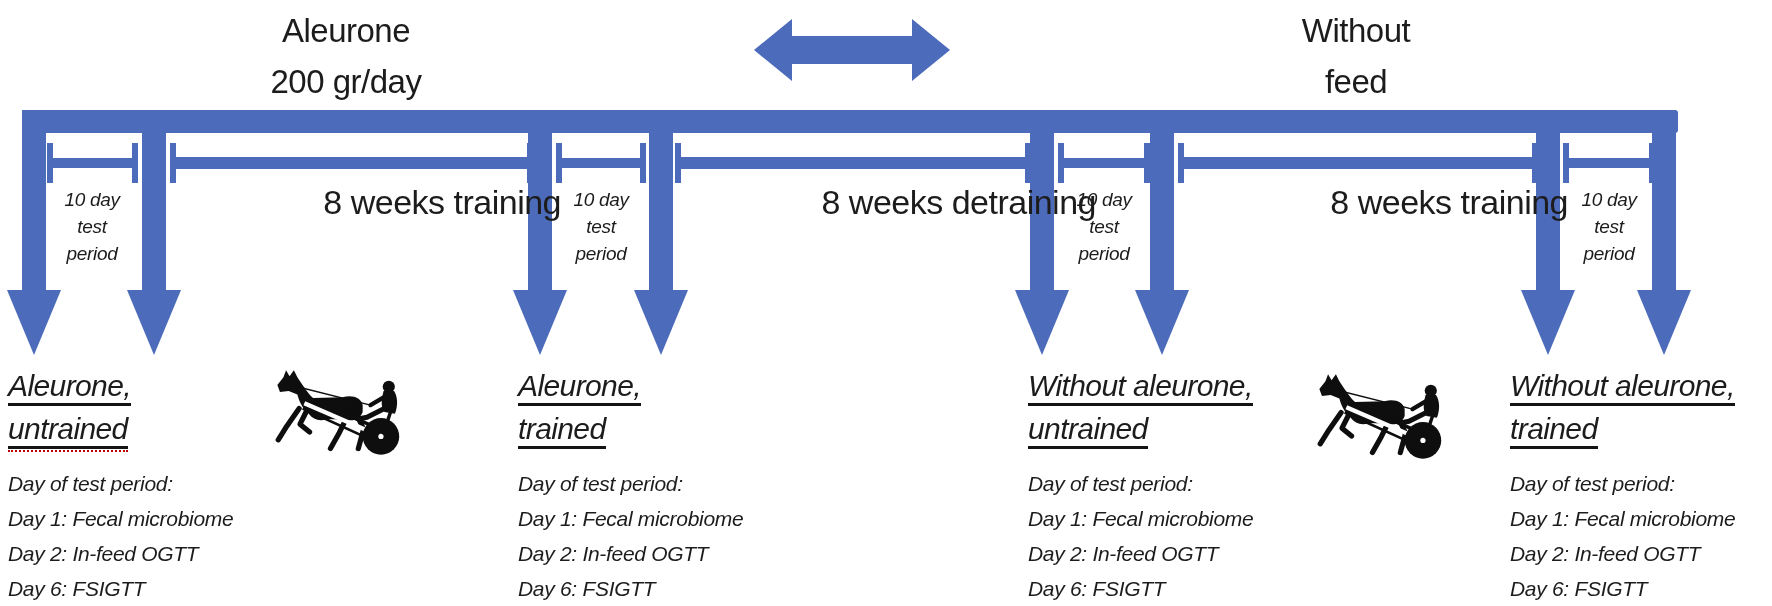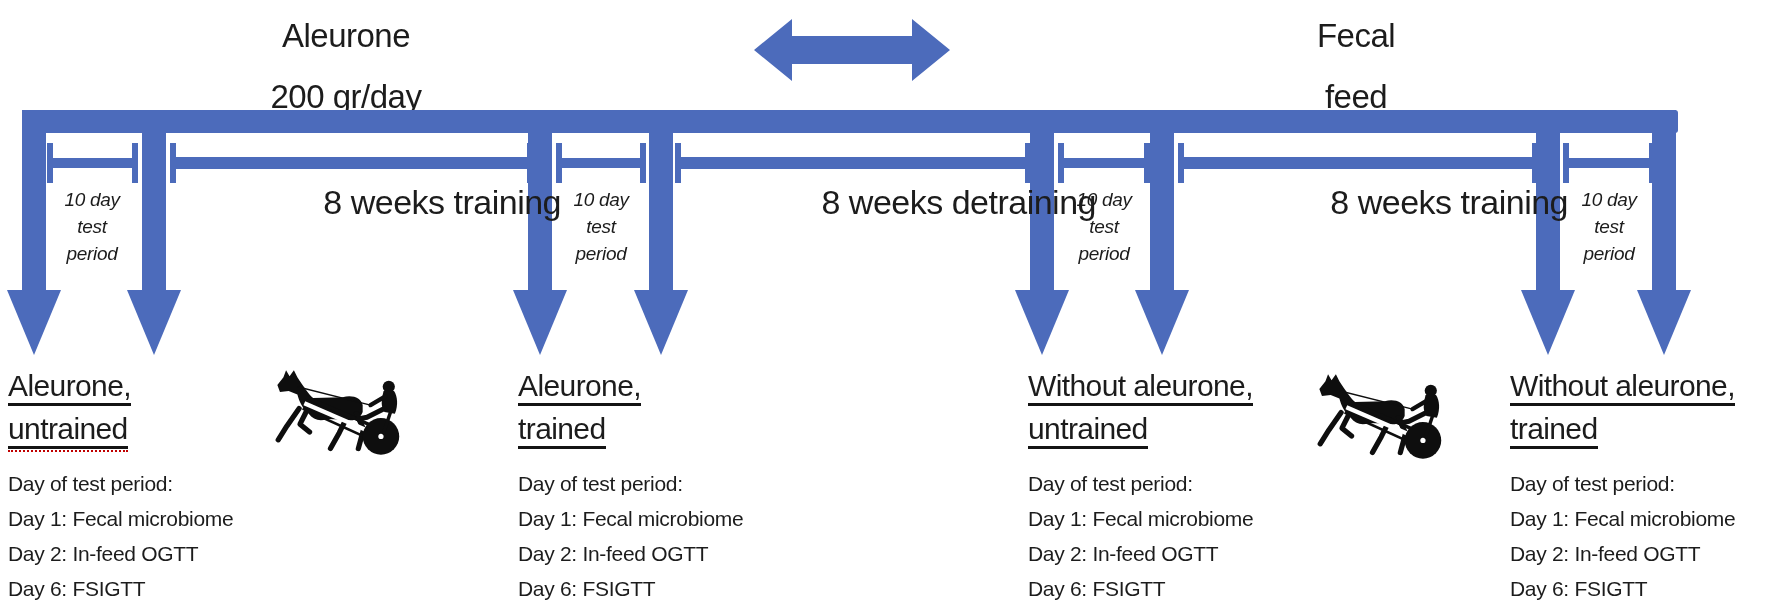--- a/index.html
+++ b/index.html
@@ -6,21 +6,21 @@
     --accent:#4c6bbb;
     --text:#1c1c1c;
     --underline:#141414;
     --squiggle-red:#c00000;
   }
   html,body{margin:0;padding:0;background:#ffffff;}
   body{font-family:"Liberation Sans","DejaVu Sans",sans-serif;color:var(--text);}
   .canvas{position:relative;width:1772px;height:606px;background:#ffffff;overflow:hidden;}
 
   
-  .top-label{position:absolute;width:420px;top:5px;text-align:center;font-size:33px;line-height:61px;
+  .top-label{position:absolute;width:420px;top:5px;text-align:center;font-size:33px;line-height:51px;
              white-space:pre-line;letter-spacing:-0.5px;color:var(--text);}
   .top-label.left{left:136px;}
   .top-label.right{left:1146px;}
 
   
   .dbl-arrow{position:absolute;left:752px;top:13px;width:200px;height:74px;}
   .dbl-arrow polygon{fill:var(--accent);}
 
   
   .top-bar{position:absolute;left:23px;top:110px;width:1655px;height:23px;background:var(--accent);border-radius:3px;}
@@ -38,21 +38,21 @@
   .bracket .line{flex:1;height:12px;margin-top:14px;background:var(--accent);display:block;}
   .bracket.small .line{height:10px;margin-top:15px;}
 
   
   .test-label{position:absolute;top:186px;width:140px;text-align:center;font-size:19px;line-height:27px;
               white-space:pre-line;letter-spacing:-0.3px;color:var(--text);font-style:italic;}
   .phase-label{position:absolute;top:182px;width:420px;text-align:right;font-size:34px;line-height:40px;
                letter-spacing:-0.5px;color:var(--text);}
 
   
-  .group{position:absolute;top:364px;width:272px;}
+  .group{position:absolute;top:364px;width:272px;font-style:italic;}
   .g-title{font-size:30px;line-height:43px;letter-spacing:-0.6px;}
   .g-title .u{border-bottom:3px solid var(--underline);padding-bottom:1px;position:relative;}
   .g-title .u.redline::after{content:"";position:absolute;left:0;right:0;bottom:-6px;
                              border-bottom:2px dotted var(--squiggle-red);}
   .g-details{margin-top:16px;font-size:21px;line-height:35px;white-space:pre-line;letter-spacing:-0.3px;}
 
   
   .horse{position:absolute;width:148px;height:98px;}
   .horse-1{left:273px;top:363px;}
   .horse-2{left:1315px;top:367px;}
@@ -94,21 +94,21 @@
   </defs>
 </svg>
 
 <div class="canvas">
 
   <div class="top-label left">Aleurone
 200 gr/day</div>
   <svg class="dbl-arrow" viewBox="0 0 200 74">
     <polygon points="2,37 40,6 40,23 160,23 160,6 198,37 160,68 160,51 40,51 40,68"></polygon>
   </svg>
-  <div class="top-label right">Fecal
+  <div class="top-label right">Without
 feed</div>
 
   <div class="top-bar"></div>
 
   <div class="down-arrow" style="left:7px">
       <i class="shaft"></i>
       <i class="head"></i>
     </div>
   <div class="down-arrow" style="left:127px">
       <i class="shaft"></i>

